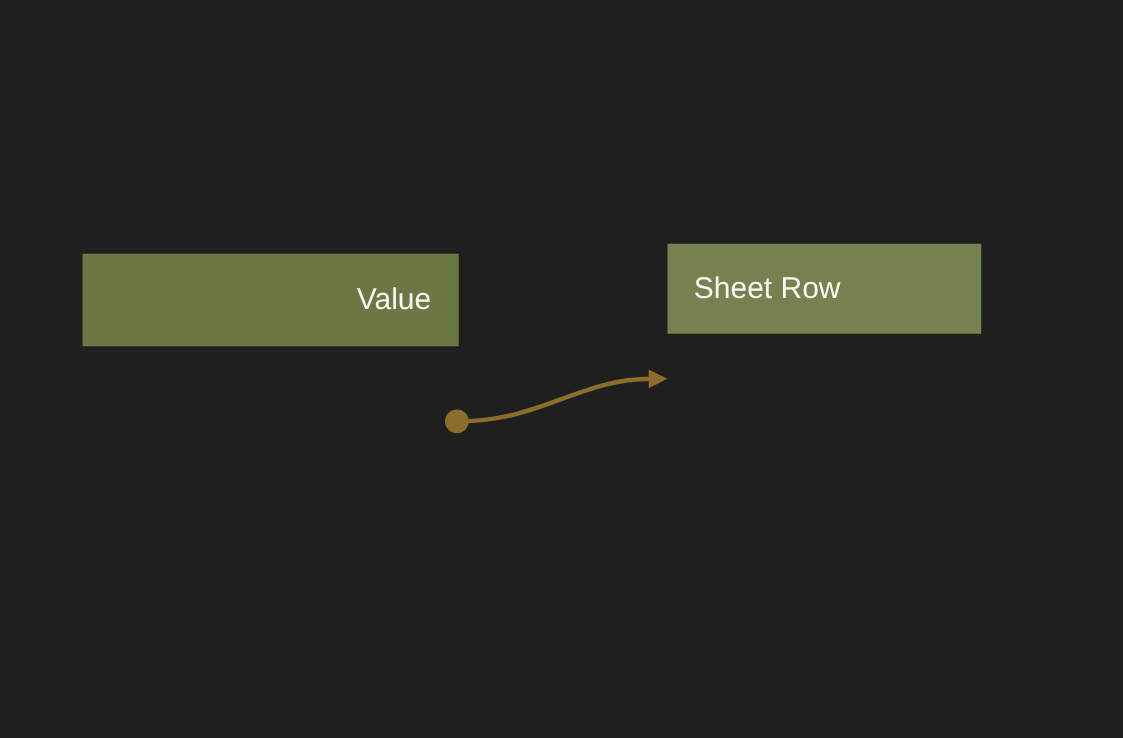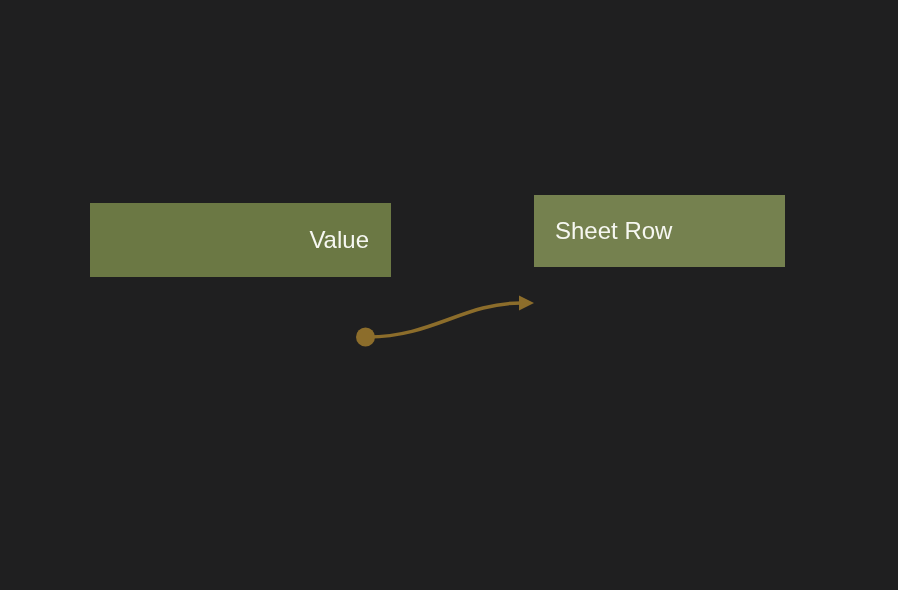--- a/index.html
+++ b/index.html
@@ -24,21 +24,21 @@
     width: 100%;
   }
   .node-body {
     background: #6B7844;
     width: 100%;
     position: relative;
   }
   
   .node-variable { left: 66px; top: 203px; width: 301px; height: 170px; }
   .node-variable .node-header { height: 96px; padding: 25px 22px 0 22px; }
-  .node-variable .node-body { height: 74px; margin-left: 24px; }
+  .node-variable .node-body { height: 74px; }
   .node-title {
     font-size: 24px;
     line-height: 30px;
     font-weight: 400;
     color: #F6F7F1;
     white-space: nowrap;
   }
   .node-subtitle {
     font-size: 24px;
     line-height: 30px;

